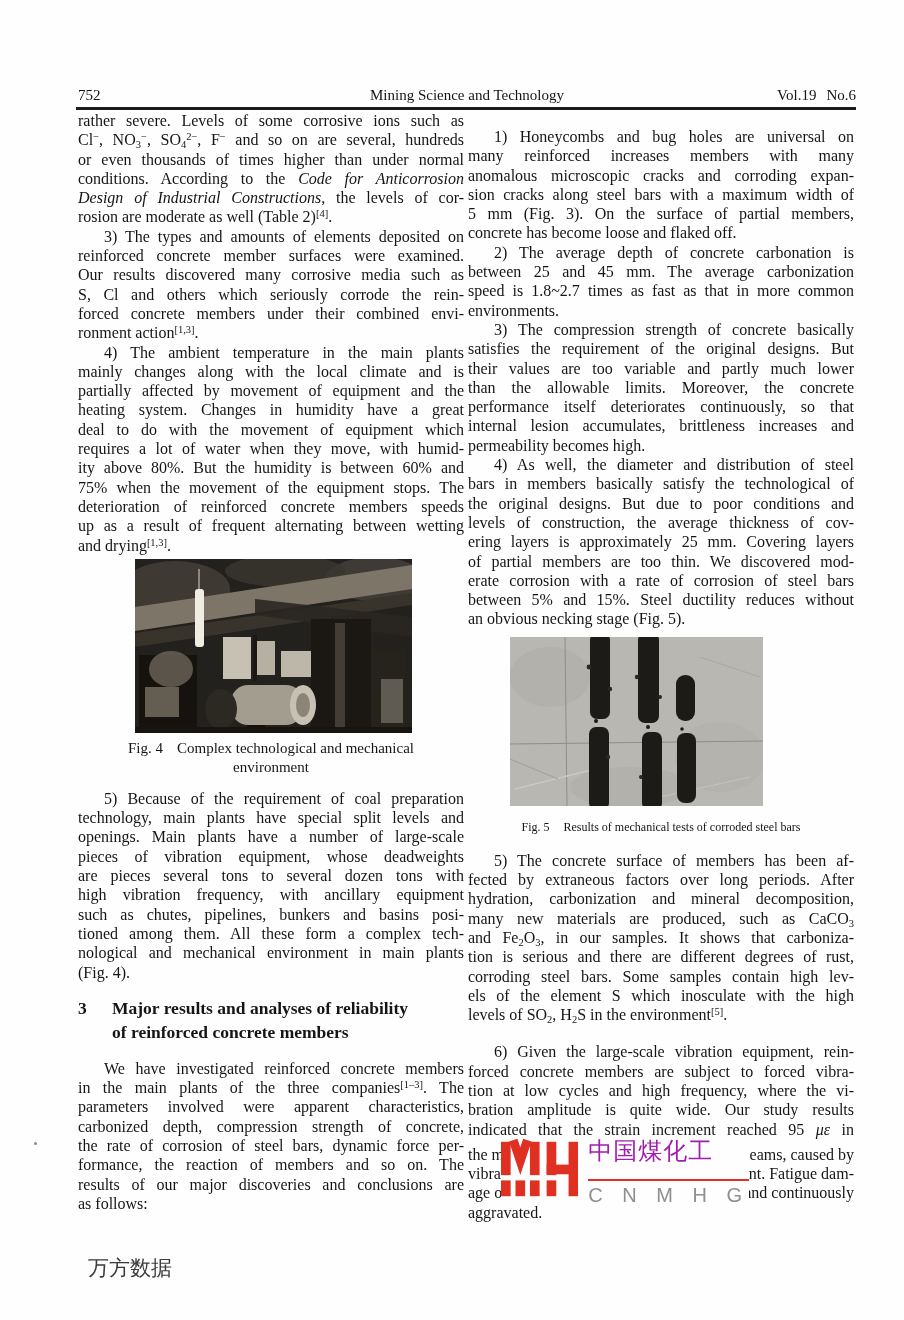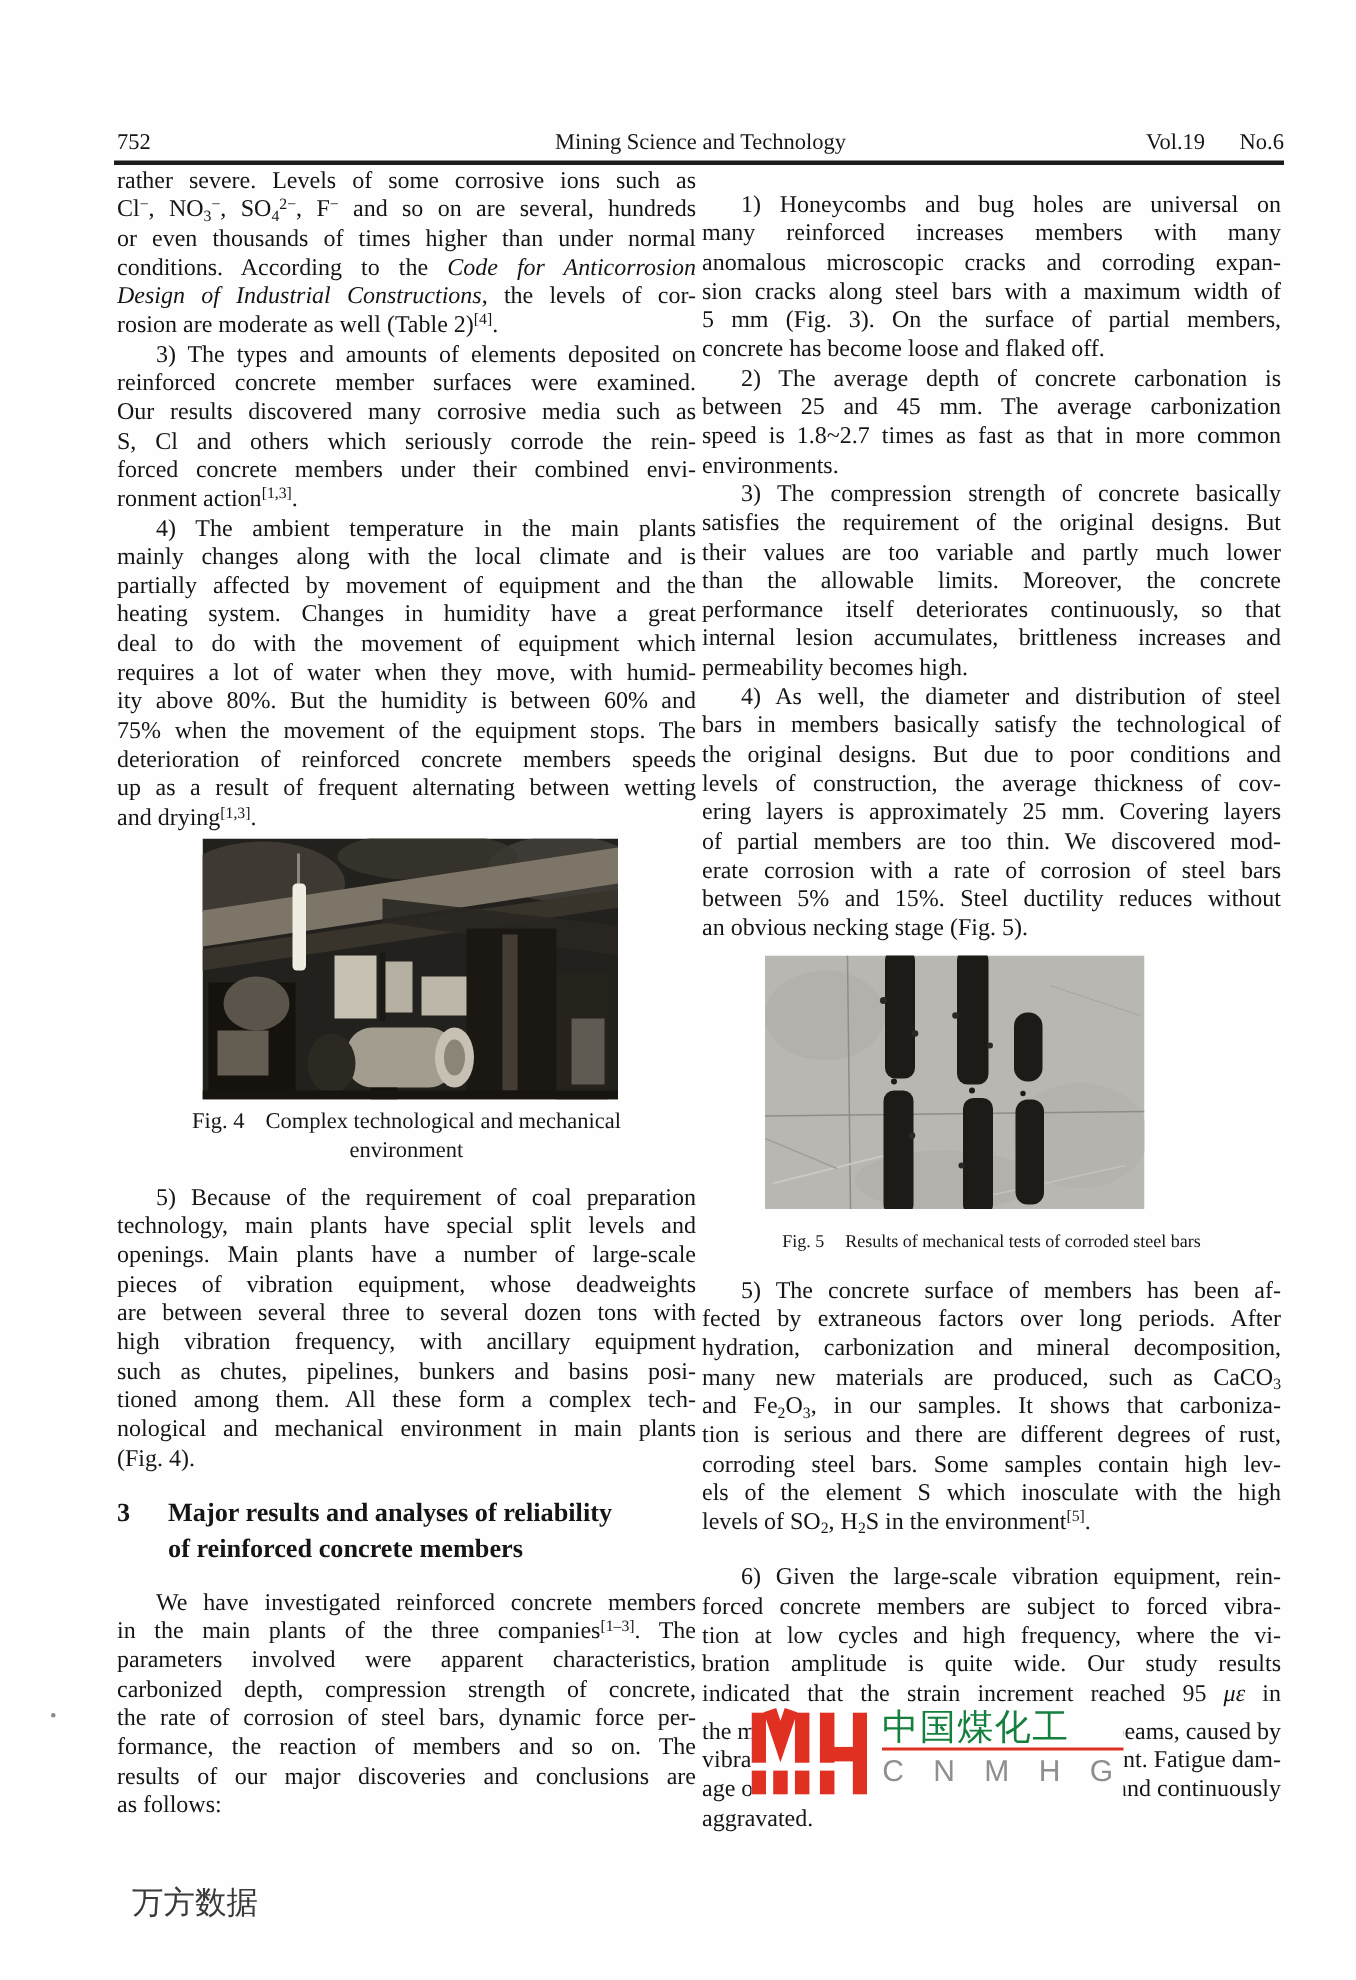--- a/index.html
+++ b/index.html
@@ -2,21 +2,21 @@
 <html><head>
 <meta charset="utf-8">
 <style>
   html,body{margin:0;padding:0;background:#e8e8e8;}
   .page{position:relative;width:904px;height:1320px;background:#fefefe;margin:0 auto;
         font-family:"Liberation Serif","DejaVu Serif",serif;color:#151515;overflow:hidden;}
   
   .hdr{position:absolute;left:78px;top:87px;width:778px;display:flex;align-items:baseline;font-size:15px;}
   .hdr .pgnum{width:120px;text-align:left;}
   .hdr .jtitle{flex:1;text-align:center;}
-  .hdr .volwrap{width:120px;text-align:right;display:flex;justify-content:flex-end;gap:23px;}
+  .hdr .volwrap{width:120px;text-align:right;display:flex;justify-content:flex-end;gap:10px;}
   .hrule{position:absolute;left:76px;top:107px;width:780px;border-top:3px solid #1c1c1c;}
   
   .colL{position:absolute;left:78px;top:111px;width:386px;}
   .colR{position:absolute;left:468px;top:127px;width:386px;}
   
   .para{font-size:16px;}
   .tline{height:19.3px;overflow:hidden;text-align:justify;text-align-last:justify;line-height:19.3px;}
   .tline.tlast{text-align-last:left;}
   .tline.tindent{padding-left:26px;}
   .it{font-style:italic;}
@@ -32,22 +32,22 @@
   .sechead{display:flex;margin-top:14px;font-weight:bold;font-size:17.5px;line-height:24px;}
   .secnum{width:34px;}
   .mt12{margin-top:12px;} .mt14{margin-top:14px;} .mt15{margin-top:15px;} .mt6{margin-top:18px;}
   
   .p6wrap{position:relative;}
   .fragrow{display:flex;justify-content:space-between;height:19.3px;line-height:19.3px;font-size:16px;overflow:hidden;}
   .fraggap{margin-top:6px;}
   .watermark{position:absolute;left:33px;top:96px;width:248px;height:66px;background:#fefefe;
              display:flex;align-items:flex-start;}
   .wmright{margin-left:10px;}
-  .wmcn{font-size:24px;line-height:27px;color:#15803d;letter-spacing:1px;border-bottom:2px solid #df3022;
-        padding-bottom:0;font-family:"DejaVu Sans",sans-serif;white-space:nowrap;}
+  .wmcn{font-size:24px;line-height:27px;color:#a21caf;letter-spacing:1px;border-bottom:2px solid #df3022;
+        padding-bottom:14px;font-family:"DejaVu Sans",sans-serif;white-space:nowrap;}
   .wmlatin{margin-top:3px;font-size:20px;line-height:22px;color:#8f8f8f;letter-spacing:7px;
            font-family:"Liberation Sans","DejaVu Sans",sans-serif;white-space:nowrap;}
   
   .footer{position:absolute;left:88px;top:1254px;font-size:21px;color:#3a3a3a;
           font-family:"DejaVu Sans","Liberation Sans",sans-serif;}
   .speck{position:absolute;left:34px;top:1142px;width:3px;height:3px;border-radius:50%;background:#8a8a8a;}
 </style>
 </head>
 <body>
 
@@ -131,21 +131,21 @@
         </div>
         <div>environment</div>
       </figcaption>
     </figure>
 
     <div class="para mt12">
         <div class="tline tindent">5) Because of the requirement of coal preparation</div>
         <div class="tline">technology, main plants have special split levels and</div>
         <div class="tline">openings. Main plants have a number of large-scale</div>
         <div class="tline">pieces of vibration equipment, whose deadweights</div>
-        <div class="tline">are between several three to several dozen tons with</div>
+        <div class="tline">are pieces several tons to several dozen tons with</div>
         <div class="tline">high vibration frequency, with ancillary equipment</div>
         <div class="tline">such as chutes, pipelines, bunkers and basins posi-</div>
         <div class="tline">tioned among them. All these form a complex tech-</div>
         <div class="tline">nological and mechanical environment in main plants</div>
         <div class="tline tlast">(Fig. 4).</div>
       </div>
 
     <div class="sechead">
       <span class="secnum">3</span>
       <span class="sectext">

